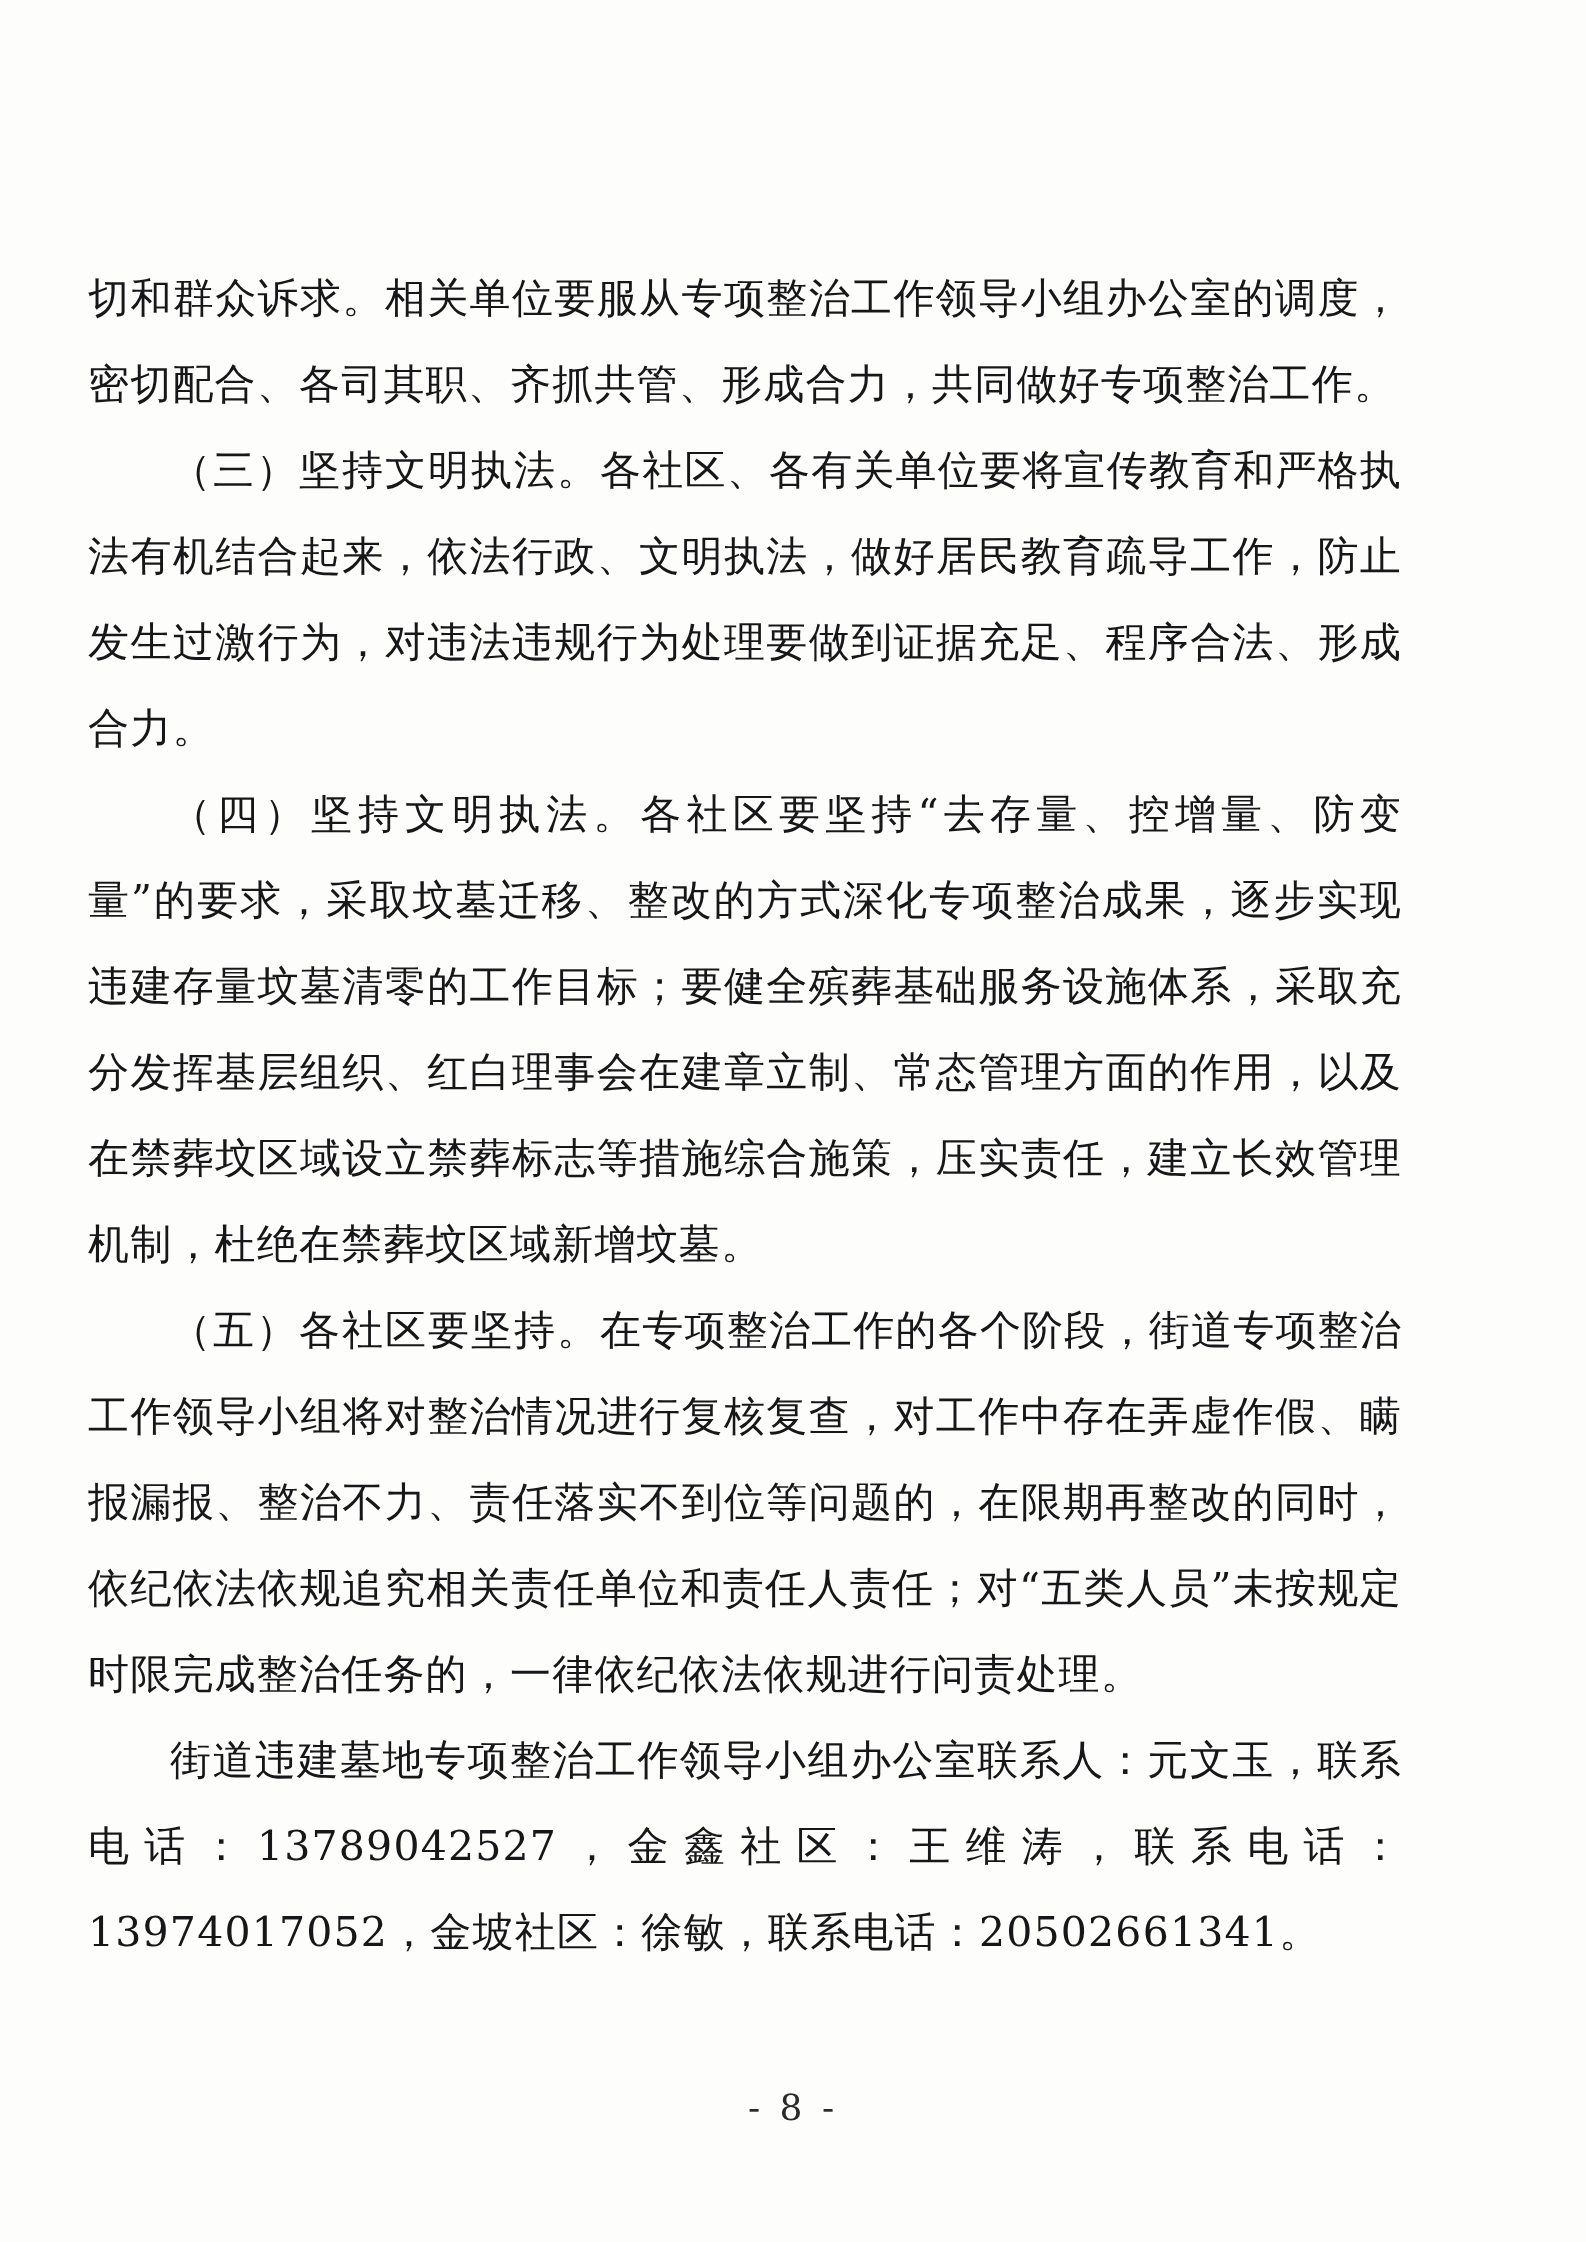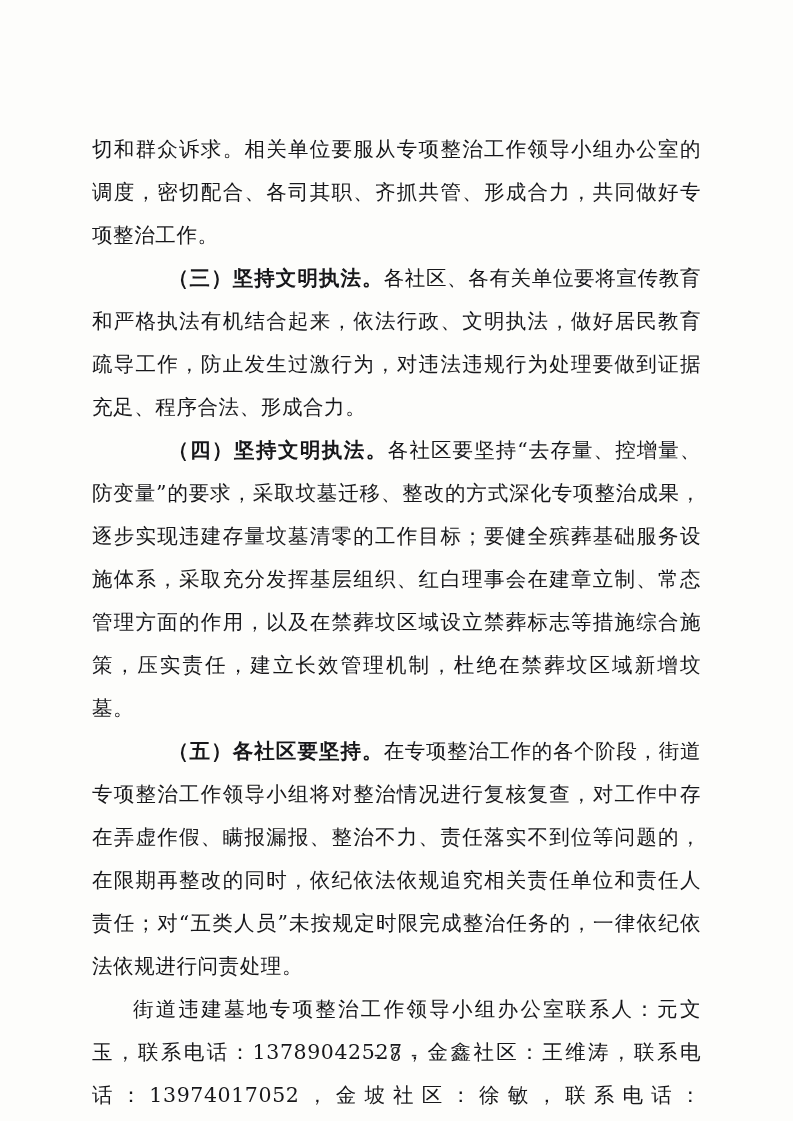--- a/index.html
+++ b/index.html
@@ -13,41 +13,40 @@
     font-family: "DejaVu Serif", "Liberation Serif", serif;
     color: #1a1a1a;
     overflow: hidden;
   }
   .page {
     position: relative;
     width: 793px;
     height: 1121px;
     background: #fdfdfb;
     box-sizing: border-box;
-    padding: 128px 92px 40px 92px;
+    padding: 128px 92px 40px 44px;
   }
   .doc-body {
     font-size: 20.5px;
     line-height: 43px;
     letter-spacing: 0.6px;
     color: #17171a;
     text-align: justify;
     text-justify: inter-ideograph;
   }
   .para {
     margin: 0 0 0 0;
     text-indent: 2em;
   }
   .para.no-indent {
     text-indent: 0;
   }
   .lead {
-    font-weight: bold;
+    font-weight: normal;
     letter-spacing: 1px;
-    margin-left: 35px;
   }
   .contact-block {
     margin-top: 0;
   }
   .footer {
     position: absolute;
     left: 0;
     right: 0;
     bottom: 56px;
     text-align: center;

